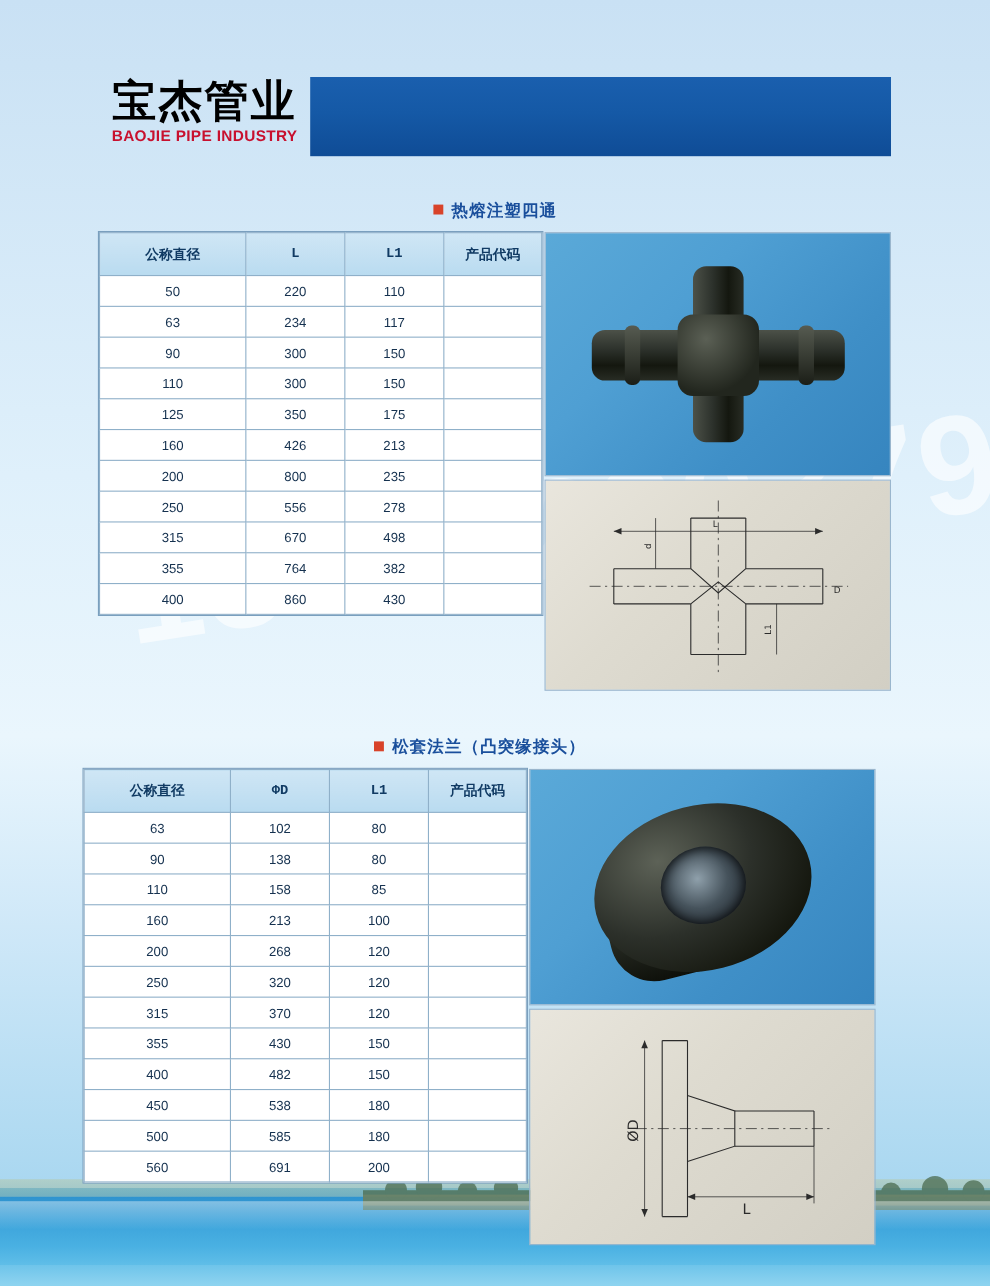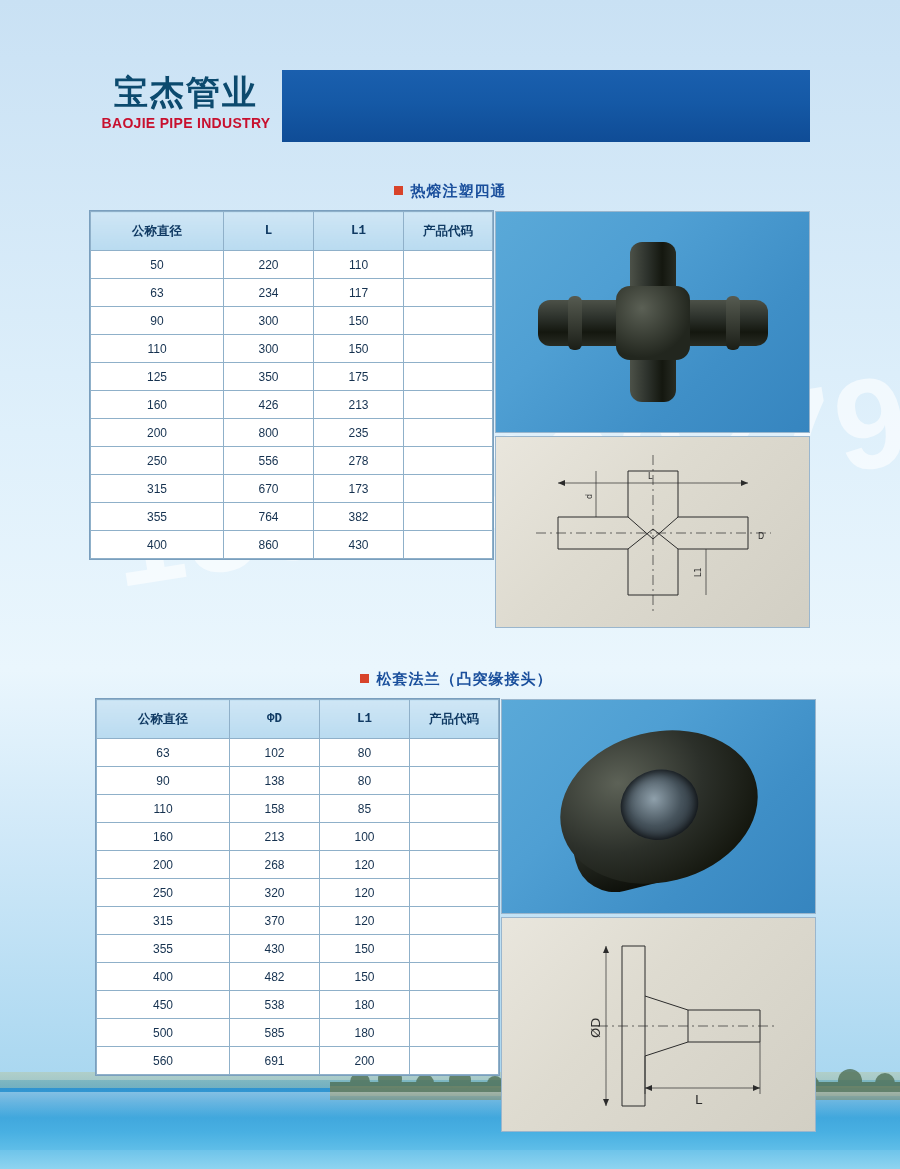--- a/index.html
+++ b/index.html
@@ -86,43 +86,43 @@
     width: 528px; height: 72px;
     background: linear-gradient(to bottom, #1a5fae 0%, #1559a6 45%, #0f4c96 100%);
   }
   .logo-block {
     position: absolute;
     left: 0; top: 0;
     width: 192px; height: 72px;
     text-align: center;
   }
   .logo-cn {
-    font-size: 34px;
+    font-size: 40px;
     font-weight: bold;
-    color: #0c4a6e;
+    color: #000000;
     letter-spacing: 2px;
     line-height: 44px;
     font-family: "DejaVu Sans", "Liberation Sans", sans-serif;
   }
   .logo-en {
     font-size: 14px;
     font-weight: bold;
     color: #c8102e;
     letter-spacing: 0.3px;
     line-height: 18px;
     font-family: "Liberation Sans", sans-serif;
   }
 
   
   .section {
     position: absolute;
     z-index: 8;
   }
   #section-0 { left: 90px; top: 182px; width: 720px; }
-  #section-1 { left: 96px; top: 670px; width: 720px; }
+  #section-1 { left: 76px; top: 670px; width: 720px; }
 
   .section-title {
     font-size: 15px;
     font-weight: bold;
     color: #1a4f9c;
     letter-spacing: 1px;
     margin-bottom: 10px;
     font-family: "DejaVu Sans", "Liberation Sans", sans-serif;
     text-align: center;
   }
@@ -372,21 +372,21 @@
           </tr>
           <tr>
             <td class="col-a">250</td>
             <td class="col-b">556</td>
             <td class="col-c">278</td>
             <td class="col-d"></td>
           </tr>
           <tr>
             <td class="col-a">315</td>
             <td class="col-b">670</td>
-            <td class="col-c">173</td>
+            <td class="col-c">498</td>
             <td class="col-d"></td>
           </tr>
           <tr>
             <td class="col-a">355</td>
             <td class="col-b">764</td>
             <td class="col-c">382</td>
             <td class="col-d"></td>
           </tr>
           <tr>
             <td class="col-a">400</td>

